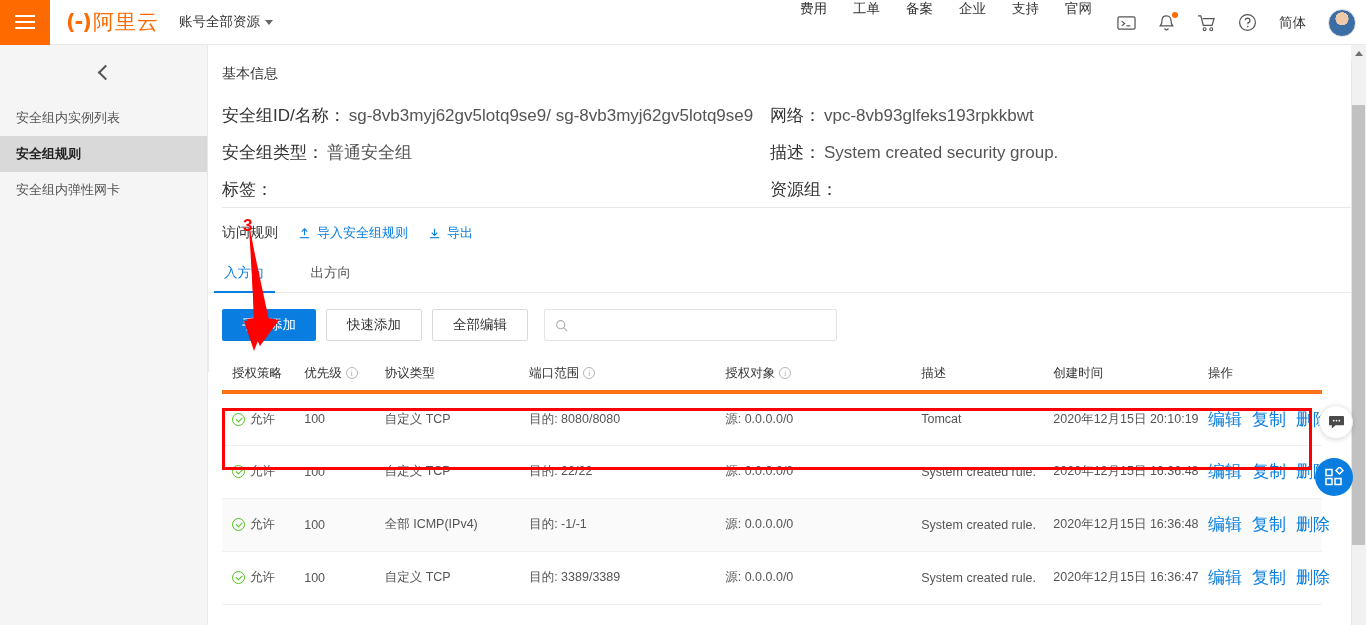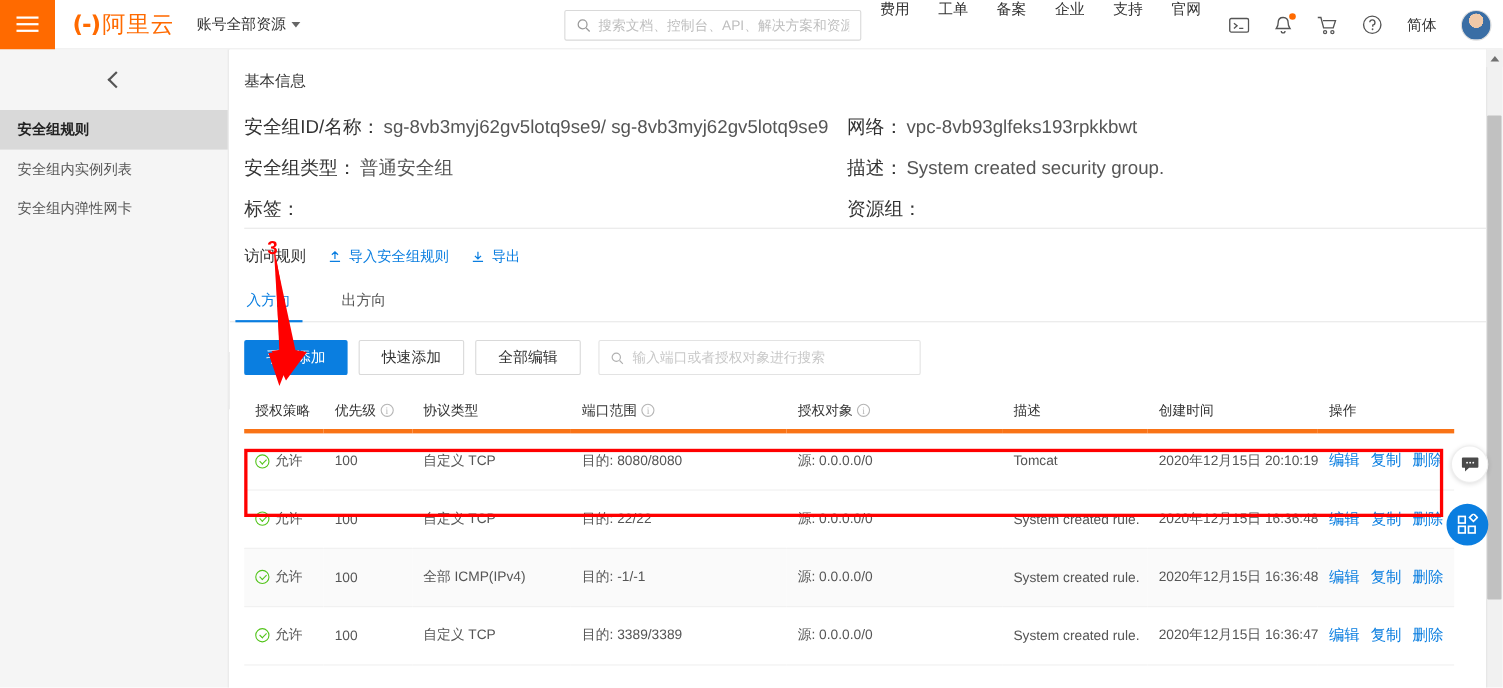--- a/index.html
+++ b/index.html
@@ -163,21 +163,21 @@
   .allow-cell { display: flex; align-items: center; gap: 5px; color: #555; }
   .check-circ {
     width: 13px; height: 13px; border-radius: 50%; border: 1px solid #52c41a;
     display: inline-flex; align-items: center; justify-content: center; flex: 0 0 13px;
   }
   .check-circ::after {
     content: ""; width: 5px; height: 2.5px; border-left: 1.3px solid #52c41a;
     border-bottom: 1.3px solid #52c41a; transform: rotate(-45deg); margin-top: -2px;
   }
   .ops { display: flex; gap: 10px; }
-  .ops a { color: #0a7ee0; font-size: 14px; cursor: pointer; text-decoration: none; }
+  .ops a { color: #0a7ee0; font-size: 17px; cursor: pointer; text-decoration: none; }
 
   
   .anno-num {
     position: absolute; left: 243px; top: 216px; font-size: 17px;
     color: #ff0000; font-weight: bold; z-index: 40;
     font-family: "Liberation Sans", sans-serif;
   }
   .anno-arrow { position: absolute; left: 230px; top: 225px; z-index: 39; pointer-events: none; }
   .anno-box {
     position: absolute; left: 222px; top: 408px; width: 1090px; height: 62px;
@@ -224,27 +224,20 @@
   </div>
   <div class="logo-wrap">
     <span class="logo-mark">(-)</span>
     <span class="logo-text">阿里云</span>
   </div>
   <div class="acct-select">
     <span>账号全部资源</span>
     <span class="caret-down"></span>
   </div>
 
-  <div class="search-box">
-    <svg width="14" height="14" viewBox="0 0 16 16">
-      <circle cx="7" cy="7" r="5" fill="none" stroke="#9a9a9a" stroke-width="1.4"></circle>
-      <line x1="11" y1="11" x2="15" y2="15" stroke="#9a9a9a" stroke-width="1.4"></line>
-    </svg>
-    <input type="text" placeholder="搜索文档、控制台、API、解决方案和资源" style="">
-  </div>
 
   <div class="nav-links">
     <a>费用</a>
     <a>工单</a>
     <a>备案</a>
     <a>企业</a>
     <a>支持</a>
     <a>官网</a>
   </div>
 
@@ -279,25 +272,25 @@
     </span>
     <span class="lang">简体</span>
     <span class="avatar"></span>
   </div>
 </div>
 
 <div class="sidebar">
   <div class="collapse-top">
     <span class="chev-left"></span>
   </div>
+  <div class="side-item">
+    <span>安全组内实例列表</span>
+  </div>
   <div class="side-item active">
     <span>安全组规则</span>
-  </div>
-  <div class="side-item">
-    <span>安全组内实例列表</span>
   </div>
   <div class="side-item">
     <span>安全组内弹性网卡</span>
   </div>
 </div>
 <div class="side-handle">
   <i></i>
 </div>
 
 <div class="main">
@@ -365,21 +358,20 @@
 
   <div class="toolbar">
     <button class="btn-primary">手动添加</button>
     <button class="btn-default">快速添加</button>
     <button class="btn-default">全部编辑</button>
     <div class="tbl-search">
       <svg width="13" height="13" viewBox="0 0 16 16">
         <circle cx="7" cy="7" r="5" fill="none" stroke="#b0b0b0" stroke-width="1.4"></circle>
         <line x1="11" y1="11" x2="15" y2="15" stroke="#b0b0b0" stroke-width="1.4"></line>
       </svg>
-      <input type="text" placeholder="输入端口或者授权对象进行搜索" style="">
     </div>
   </div>
 
   <table class="rules">
     <colgroup>
       <col style="width:70px">
         <col style="width:78px">
         <col style="width:140px">
       <col style="width:190px">
         <col style="width:190px">

